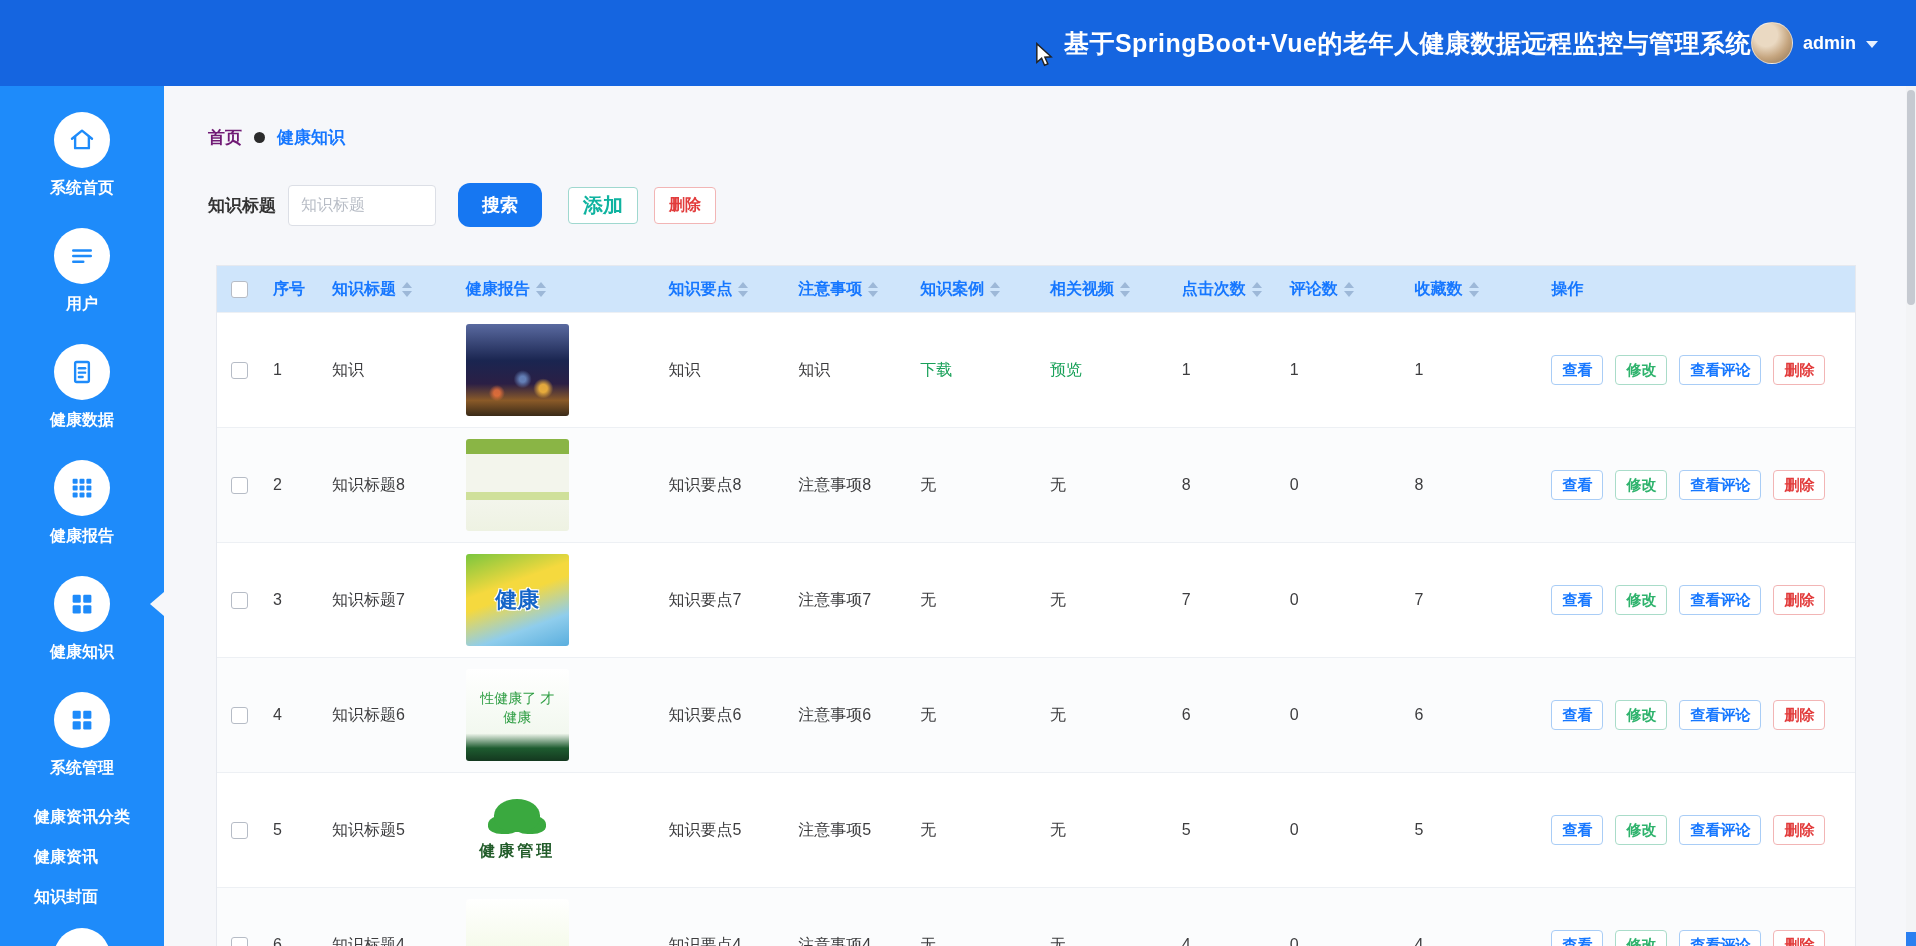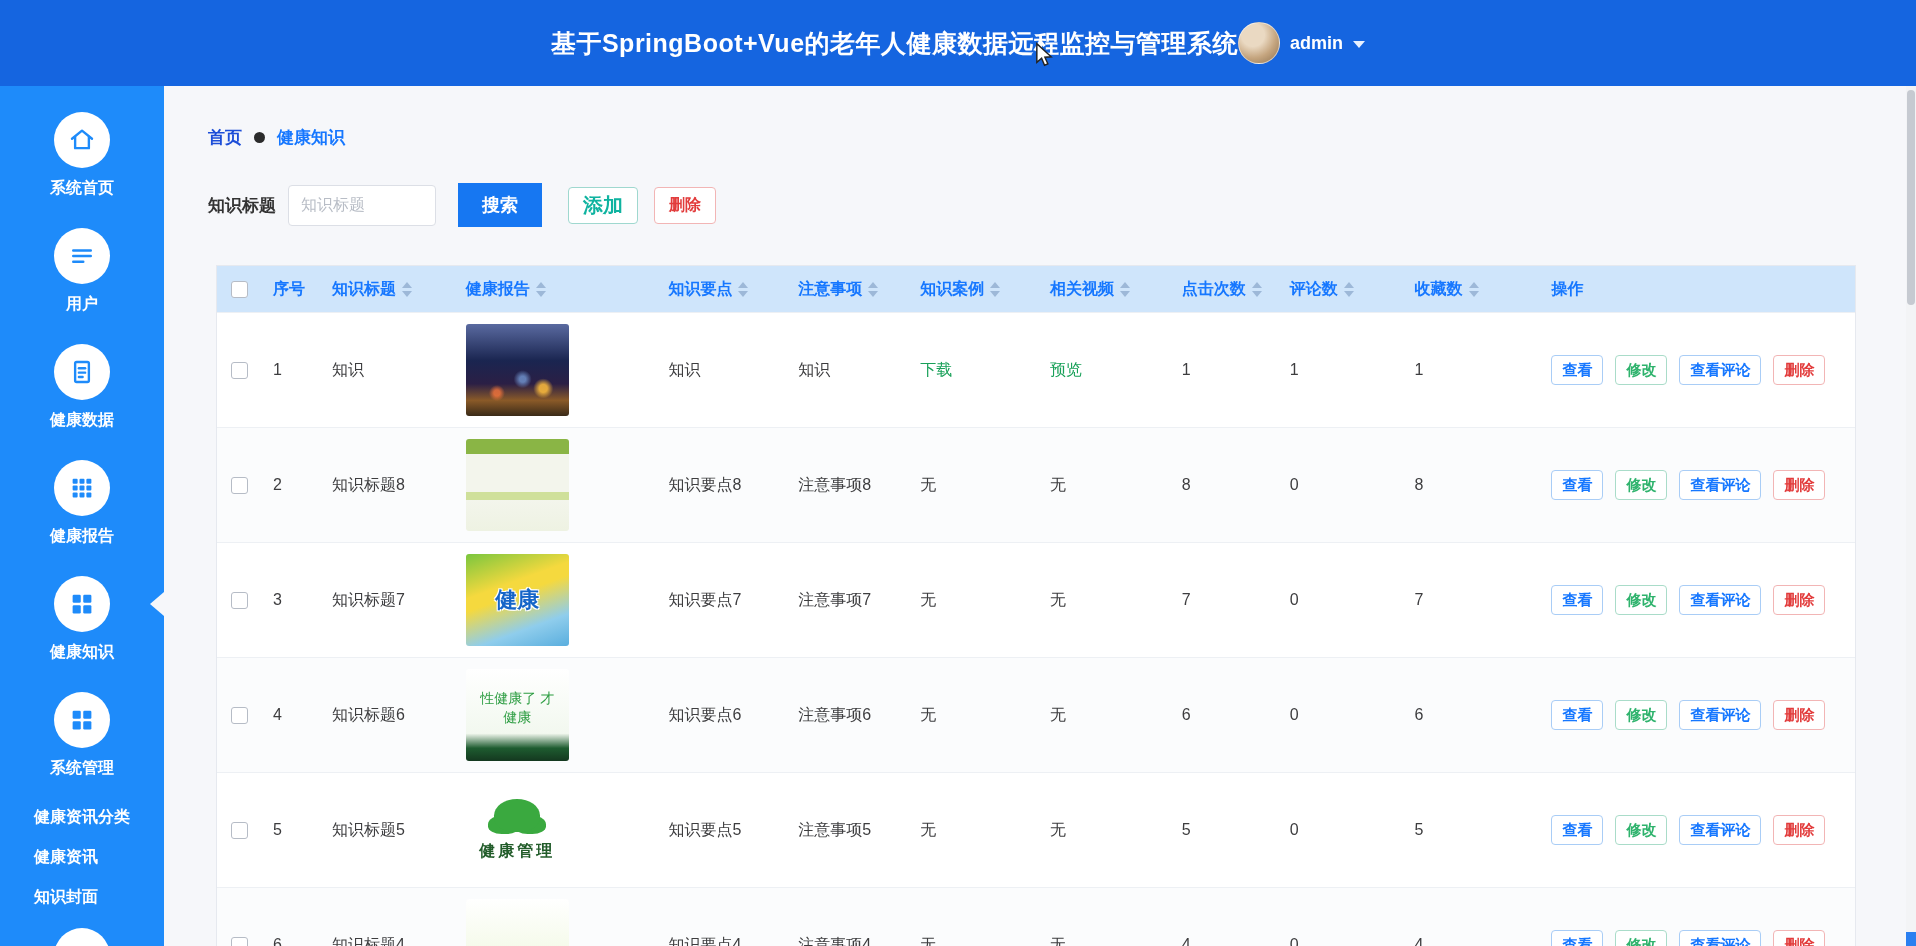--- a/index.html
+++ b/index.html
@@ -1,21 +1,21 @@
 <!DOCTYPE html>
 <html><head>
 <meta charset="utf-8">
 <style>
   *{margin:0;padding:0;box-sizing:border-box;}
   html,body{width:1916px;height:946px;overflow:hidden;background:#f6f7fa;
     font-family:"Liberation Sans","DejaVu Sans",sans-serif;}
 
   
   .header{position:absolute;top:0;left:0;width:1916px;height:86px;background:#1565e0;
-    display:flex;align-items:center;justify-content:center;padding:0 38px;z-index:20;}
+    display:flex;align-items:center;justify-content:flex-end;padding:0 38px;z-index:20;}
   .header-title{color:#fff;font-size:25px;font-weight:bold;letter-spacing:.5px;}
   .header-user{display:flex;align-items:center;gap:10px;cursor:pointer;}
   .avatar{width:42px;height:42px;border-radius:50%;
     background:radial-gradient(circle at 35% 30%,#ead9c2 0 30%,#c5a57f 60%,#8a6f4e 100%);
     border:1px solid rgba(255,255,255,.55);}
   .username{color:#fff;font-size:18px;font-weight:bold;}
   .caret{width:0;height:0;border-left:6px solid transparent;border-right:6px solid transparent;
     border-top:7px solid #e8f1ff;margin-top:3px;}
 
   
@@ -27,30 +27,30 @@
     align-items:center;justify-content:center;}
   .menu-label{margin-top:10px;color:#fff;font-size:16px;font-weight:bold;}
   .menu-item.active::after{content:'';position:absolute;right:0;top:16px;width:0;height:0;
     border-top:12px solid transparent;border-bottom:12px solid transparent;border-right:14px solid #f6f7fa;}
   .side-links{display:flex;flex-direction:column;}
   .side-link{color:#fff;font-size:16px;font-weight:bold;margin-bottom:22px;cursor:pointer;line-height:18px;}
 
   
   .main{position:absolute;top:86px;left:164px;width:1752px;height:860px;padding:40px 0 0 44px;}
   .breadcrumb{display:flex;align-items:center;gap:12px;font-size:17px;font-weight:bold;}
-  .bc-home{color:#1d4ed8;cursor:pointer;}
+  .bc-home{color:#701a75;cursor:pointer;}
   .bc-dot{width:11px;height:11px;border-radius:50%;background:#2b2b2b;}
   .bc-current{color:#1677ff;cursor:pointer;}
 
   .toolbar{display:flex;align-items:center;margin-top:34px;}
   .filter-label{font-size:17px;font-weight:bold;color:#333;margin-right:12px;}
   .filter-input{width:148px;height:41px;border:1px solid #dcdfe6;border-radius:4px;background:#fff;
     padding:0 12px;font-size:16px;color:#333;outline:none;font-family:inherit;}
   .filter-input::placeholder{color:#b8bdc6;}
-  .btn-search{margin-left:22px;width:84px;height:44px;background:#1677f2;border:none;border-radius:0;
+  .btn-search{margin-left:22px;width:84px;height:44px;background:#1677f2;border:none;border-radius:12px;
     color:#fff;font-size:18px;font-weight:bold;cursor:pointer;font-family:inherit;}
   .btn-add{margin-left:26px;height:37px;padding:0 14px;background:#fff;border:1px solid #9fd8cf;
     border-radius:4px;color:#0fb3a0;font-size:20px;font-weight:bold;cursor:pointer;font-family:inherit;}
   .btn-delete{margin-left:16px;height:37px;padding:0 14px;background:#fff;border:1px solid #f2b5b5;
     border-radius:4px;color:#e23b3b;font-size:16px;font-weight:bold;cursor:pointer;font-family:inherit;}
 
   
   .table{margin-top:38px;margin-left:8px;width:1640px;background:#fff;border:1px solid #e6e9ef;}
   .t-head{display:flex;align-items:center;height:46px;background:#cfe5fb;}
   .th-label{color:#1677ff;font-size:16px;font-weight:bold;}

